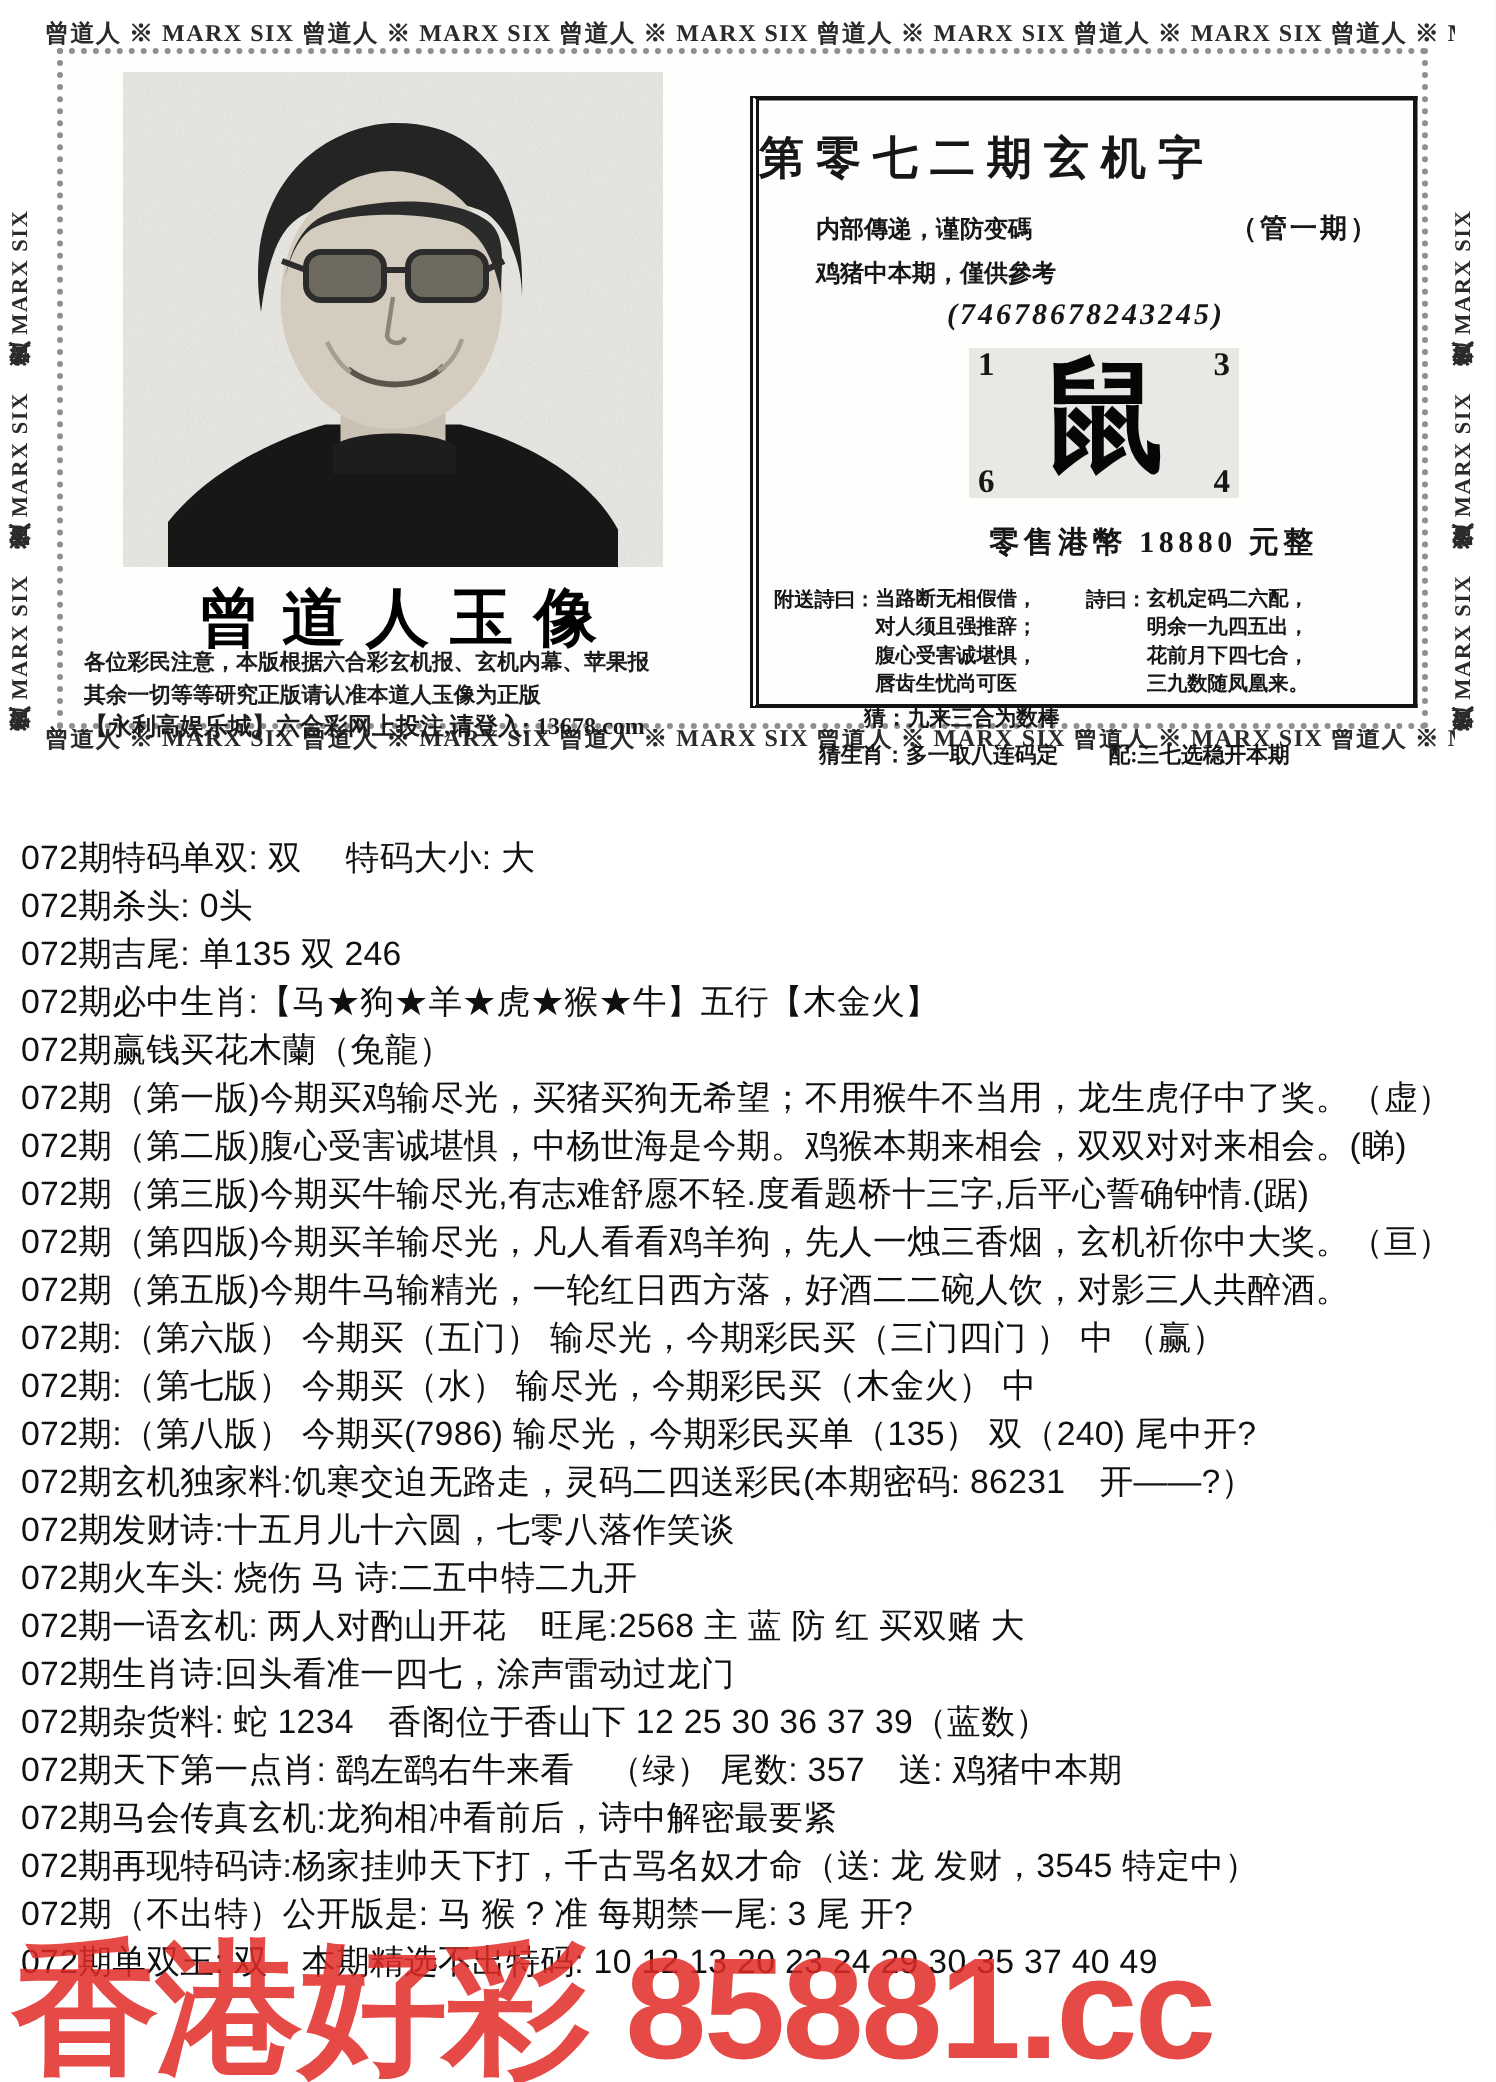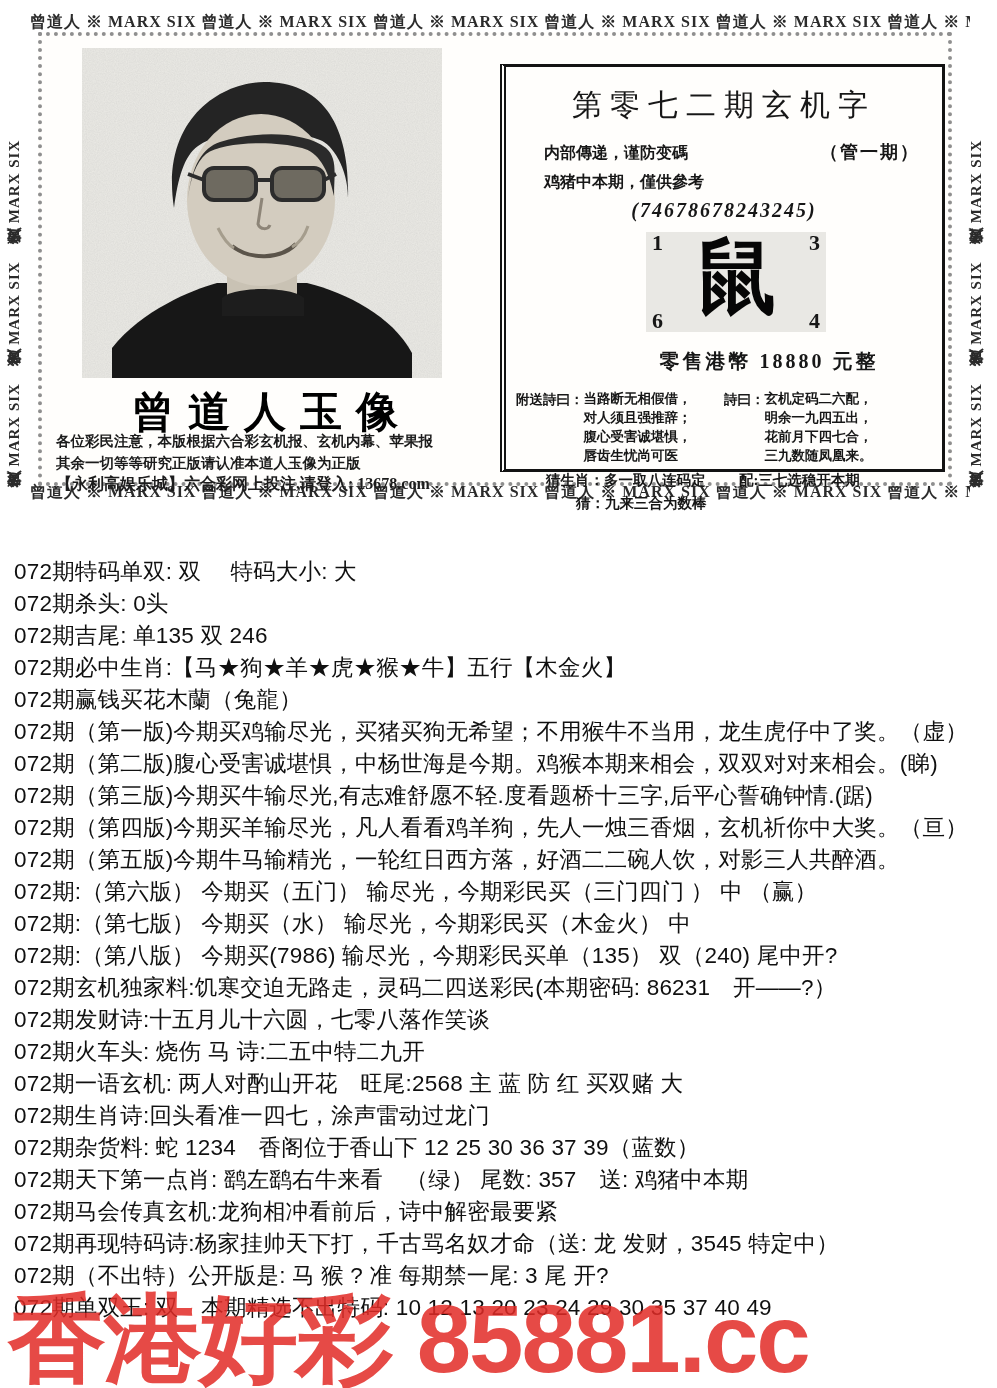--- a/index.html
+++ b/index.html
@@ -29,21 +29,21 @@
   .notice{position:absolute;left:14px;width:450px;font-family:"Liberation Serif",serif;
         font-weight:700;color:#1c1c1c;}
   #notice-1{top:396px;font-size:14.5px;}
   #notice-2{top:418px;font-size:14.5px;}
   #notice-3{top:438px;font-size:16px;}
 
   
   #panel{position:absolute;left:458px;top:28px;width:436px;height:402px;
          border:3px solid #131313;border-left:6px double #131313;background:#fffefc;
          font-family:"Liberation Serif",serif;color:#171717;}
-  #panel-title{margin-top:18px;text-align:center;font-size:30px;font-weight:400;letter-spacing:8px;}
+  #panel-title{margin-top:18px;font-size:30px;font-weight:700;letter-spacing:8px;}
   #panel-sub{display:flex;justify-content:space-between;align-items:flex-end;margin:14px 22px 0 38px;}
   #panel-sub-left{font-size:16px;font-weight:700;}
   #panel-issue{font-size:18px;font-weight:700;letter-spacing:2px;}
   #panel-lucky{margin:8px 0 0 38px;font-size:16px;font-weight:700;}
   #panel-number{margin:6px 0 0 0;text-align:center;font-size:20px;font-weight:700;letter-spacing:2px;font-style:italic;}
 
   #rat-block{position:relative;margin:10px auto 0 140px;width:180px;height:100px;background:#e9e8e4;}
   .rat-corner{position:absolute;font-size:22px;font-weight:700;font-family:"Liberation Serif",serif;}
   #rat-tl{left:6px;top:-2px;} #rat-tr{right:6px;top:-2px;}
   #rat-bl{left:6px;bottom:-2px;} #rat-br{right:6px;bottom:-2px;}
@@ -151,25 +151,25 @@
           <span class="poem-label">詩曰：</span>
           <span class="poem-lines">
             <div>玄机定码二六配，</div>
             <div>明余一九四五出，</div>
             <div>花前月下四七合，</div>
             <div>三九数随凤凰来。</div>
           </span>
         </div>
       </div>
 
+      <div id="guess-2">猜：九来三合为数棒</div>
       <div id="guess-row">
         <div>猜生肖：多一取八连码定</div>
         <div>配:三七选稳开本期</div>
       </div>
-      <div id="guess-2">猜：九来三合为数棒</div>
     </div>
   </div>
 
   <div id="list">
     <div class="pline">072期特码单双: 双　 特码大小: 大</div>
     <div class="pline">072期杀头: 0头</div>
     <div class="pline">072期吉尾: 单135 双 246</div>
     <div class="pline">072期必中生肖:【马★狗★羊★虎★猴★牛】五行【木金火】</div>
     <div class="pline">072期赢钱买花木蘭（兔龍）</div>
     <div class="pline">072期（第一版)今期买鸡输尽光，买猪买狗无希望；不用猴牛不当用，龙生虎仔中了奖。（虚）</div>

